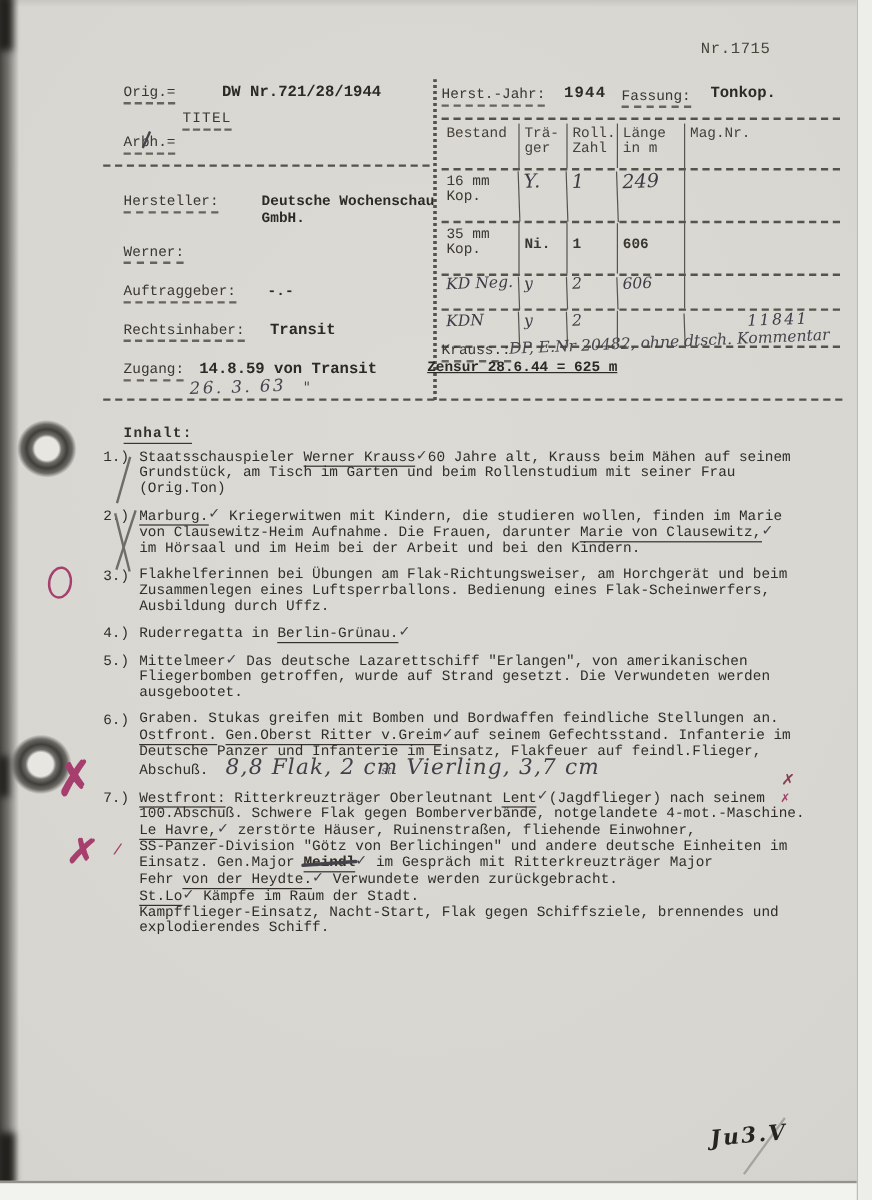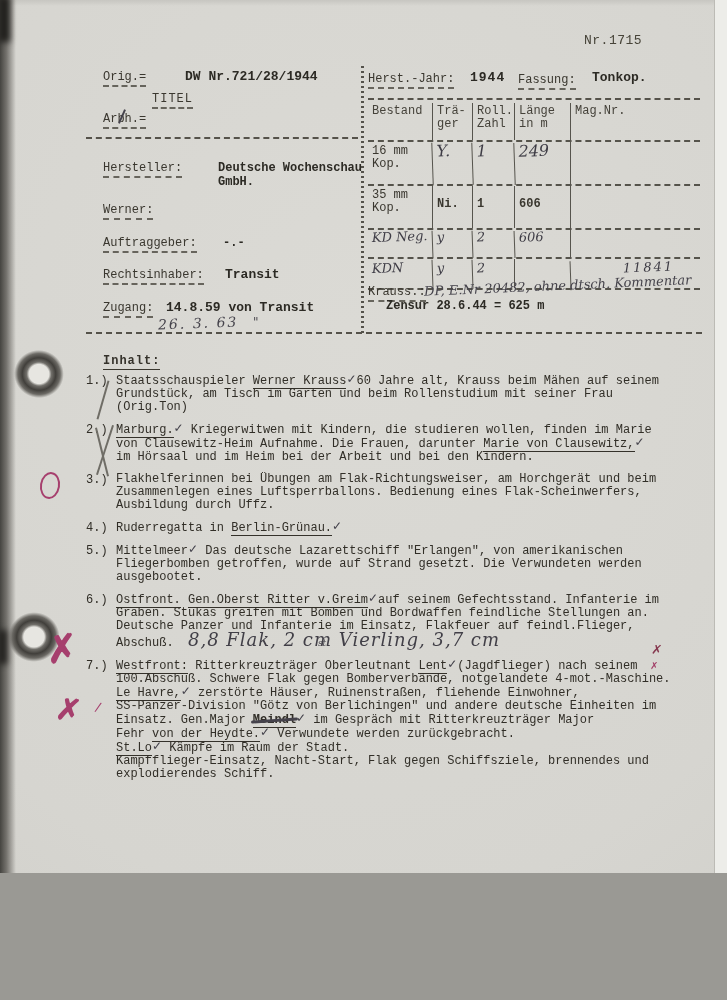--- a/index.html
+++ b/index.html
@@ -1,17 +1,17 @@
 <!DOCTYPE html>
 <html><head>
 <meta charset="utf-8">
 <style>
   html,body{margin:0;padding:0;background:#9a9994;}
   .page{
-    position:relative; width:727px; height:873px; overflow:hidden;
+    position:relative; width:727px; height:1000px; overflow:hidden;
     background: radial-gradient(130% 120% at 48% 38%, #dbdad5 0%, #d6d5d0 55%, #cbcac4 100%);
     font-family:"Liberation Mono","DejaVu Sans Mono",monospace;
     color:#3a372f; font-size:12px;
   }
   
   .edge-left{position:absolute;left:0;top:0;width:16px;height:100%;
     background:linear-gradient(90deg,#454440 0,#74726d 40%,rgba(130,129,124,0) 100%);}
   .blotch{position:absolute;background:#21201d;filter:blur(3px);}
   .blotch-tl{left:-2px;top:-4px;width:12px;height:46px;}
   .blotch-mid{left:-2px;top:630px;width:9px;height:34px;}
@@ -163,21 +163,21 @@
           <div class="cell hw">y</div>
           <div class="cell hw">2</div>
           <div class="cell"></div>
           <div class="cell hw">11841</div>
         </div>
       </div>
   </div>
 
   <span class="abs lu" style="left:368px;top:285px;">Krauss.:</span>
   <span class="abs hand" style="left:424px;top:278px;font-size:13px;transform:rotate(-2.5deg);white-space:nowrap;">DP, E.Nr 20482, ohne dtsch. Kommentar</span>
-  <span class="abs v" style="left:386px;top:299px;">Zensur 28.6.44 = 625 m</span>
+  <span class="abs v" style="left:356px;top:299px;text-decoration:underline;">Zensur 28.6.44 = 625 m</span>
   <div class="sep" style="left:86px;top:332px;width:616px;"></div>
 
   <div class="inhalt-h">Inhalt:</div>
   <div class="items">
       <div class="item">
         <div class="num">1.)</div>
         <div class="body">
           <div class="line"><span>Staatsschauspieler </span><span class="u">Werner Krauss</span><span class="ck">✓</span><span>60 Jahre alt, Krauss beim Mähen auf seinem</span></div>
           <div class="line"><span>Grundstück, am Tisch im Garten und beim Rollenstudium mit seiner Frau</span></div>
           <div class="line"><span>(Orig.Ton)</span></div>
@@ -209,22 +209,22 @@
         <div class="num">5.)</div>
         <div class="body">
           <div class="line"><span>Mittelmeer</span><span class="ck">✓</span><span> Das deutsche Lazarettschiff "Erlangen", von amerikanischen</span></div>
           <div class="line"><span>Fliegerbomben getroffen, wurde auf Strand gesetzt. Die Verwundeten werden</span></div>
           <div class="line"><span>ausgebootet.</span></div>
         </div>
       </div>
       <div class="item">
         <div class="num">6.)</div>
         <div class="body">
+          <div class="line"><span>Graben. Stukas greifen mit Bomben und Bordwaffen feindliche Stellungen an.</span></div>
           <div class="line"><span class="u">Ostfront.</span><span> </span><span class="u">Gen.Oberst Ritter v.Greim</span><span class="ck">✓</span><span>auf seinem Gefechtsstand. Infanterie im</span></div>
-          <div class="line"><span>Graben. Stukas greifen mit Bomben und Bordwaffen feindliche Stellungen an.</span></div>
           <div class="line"><span>Deutsche Panzer und Infanterie im Einsatz, Flakfeuer auf feindl.Flieger,</span></div>
           <div class="line"><span>Abschuß.  </span><span class="hwl">8,8 Flak, 2 cm Vierling, 3,7 cm</span></div>
         </div>
       </div>
       <div class="item">
         <div class="num">7.)</div>
         <div class="body">
           <div class="line"><span class="u">Westfront:</span><span> Ritterkreuzträger Oberleutnant </span><span class="u">Lent</span><span class="ck">✓</span><span>(Jagdflieger) nach seinem </span><span class="rx">✗</span></div>
           <div class="line"><span>100.Abschuß. Schwere Flak gegen Bomberverbände, notgelandete 4-mot.-Maschine.</span></div>
           <div class="line"><span class="u">Le Havre,</span><span class="ck">✓</span><span> zerstörte Häuser, Ruinenstraßen, fliehende Einwohner,</span></div>

